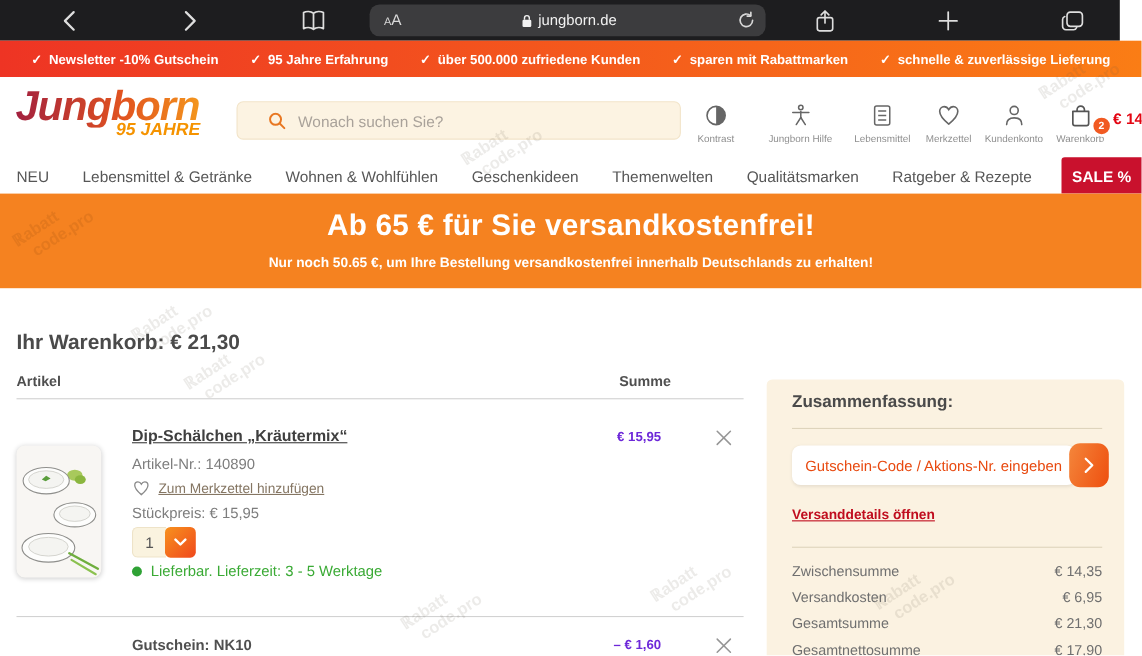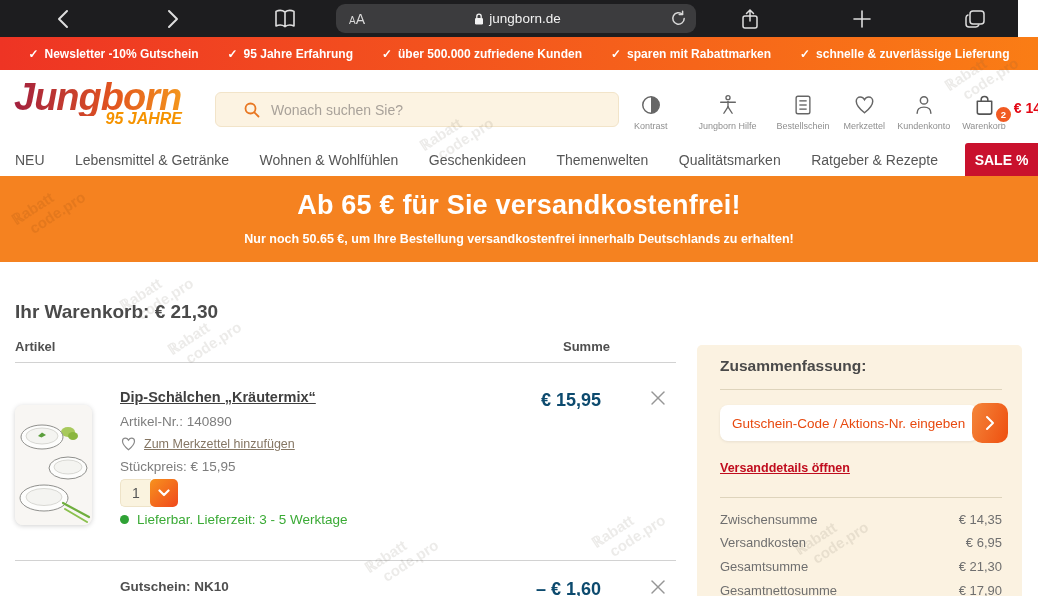--- a/index.html
+++ b/index.html
@@ -53,21 +53,21 @@
   .p-title{position:absolute;left:120px;top:389px;font-size:14.5px;font-weight:bold;color:#3f3f3f;text-decoration:underline;cursor:pointer;}
   .p-artnr{position:absolute;left:120px;top:414px;font-size:13.5px;color:#7d7d7d;}
   .p-wish{position:absolute;left:120px;top:436px;display:flex;align-items:center;gap:7px;cursor:pointer;}
   .p-wish span{font-size:12.5px;color:#857663;text-decoration:underline;}
   .p-unit{position:absolute;left:120px;top:459px;font-size:13.5px;color:#7d7d7d;}
   .qty{position:absolute;left:120px;top:479px;display:flex;cursor:pointer;}
   .qty-val{width:31px;height:28px;background:#faf3df;border:1px solid #eee3c8;border-right:none;border-radius:5px 0 0 5px;display:flex;align-items:center;justify-content:center;font-size:14px;color:#555;box-sizing:border-box;}
   .qty-btn{width:28px;height:28px;border-radius:5px;background:linear-gradient(135deg,#f7921e,#f0481c);display:flex;align-items:center;justify-content:center;margin-left:-1px;}
   .p-avail{position:absolute;left:120px;top:512px;display:flex;align-items:center;gap:8px;font-size:13.5px;color:#3aaa35;}
   .dot{width:9px;height:9px;border-radius:50%;background:#2fa235;}
-  .rowsum{position:absolute;width:86px;text-align:right;font-size:18px;font-weight:bold;color:#0c4a6e;}
+  .rowsum{position:absolute;width:86px;text-align:right;font-size:12px;font-weight:bold;color:#6d28d9;}
   .xbtn{position:absolute;cursor:pointer;width:16px;height:16px;}
   .v-label{position:absolute;left:120px;top:579px;font-size:13.5px;font-weight:bold;color:#4f4f4f;}
 
   
   .panel{position:absolute;left:697px;top:345px;width:325px;height:300px;background:#fbf2e1;border-radius:5px;}
   .panel-title{position:absolute;left:23px;top:12px;font-size:15.5px;font-weight:bold;color:#4a4a4a;}
   .p-rule{position:absolute;left:23px;width:282px;height:1px;background:#ded4bc;}
   .vc-box{position:absolute;left:23px;top:60px;width:258px;height:36px;background:#fff;border-radius:8px;box-shadow:0 1px 3px rgba(0,0,0,.08);}
   .vc-box input{border:none;outline:none;background:transparent;width:235px;height:36px;padding:0 12px;font-size:13.5px;color:#e8490f;font-family:"Liberation Sans",sans-serif;}
   .vc-box input::placeholder{color:#e8490f;opacity:1;}
@@ -198,21 +198,21 @@
       </div>
       <div class="hact" style="margin-right:14px;">
         <span class="icw">
           <svg width="22" height="22" viewBox="0 0 24 24" fill="none" stroke="#666" stroke-width="1.5">
               <rect x="4.5" y="2.5" width="15" height="19" rx="2"></rect>
               <line x1="8" y1="7.5" x2="16" y2="7.5"></line>
               <line x1="8" y1="12" x2="16" y2="12"></line>
               <line x1="8" y1="16.5" x2="16" y2="16.5"></line>
             </svg>
         </span>
-        <span class="lbl">Bestellschein</span>
+        <span class="lbl">Lebensmittel</span>
       </div>
       <div class="hact" style="margin-right:12px;">
         <span class="icw">
           <svg width="23" height="22" viewBox="0 0 24 24" fill="none" stroke="#666" stroke-width="1.6">
               <path d="M12 20.5 C5.2 15 3 11 3 7.8 C3 5.2 5 3.2 7.4 3.2 C9.3 3.2 11 4.4 12 6.2 C13 4.4 14.7 3.2 16.6 3.2 C19 3.2 21 5.2 21 7.8 C21 11 18.8 15 12 20.5 Z"></path>
             </svg>
         </span>
         <span class="lbl">Merkzettel</span>
       </div>
       <div class="hact" style="margin-right:12px;">

